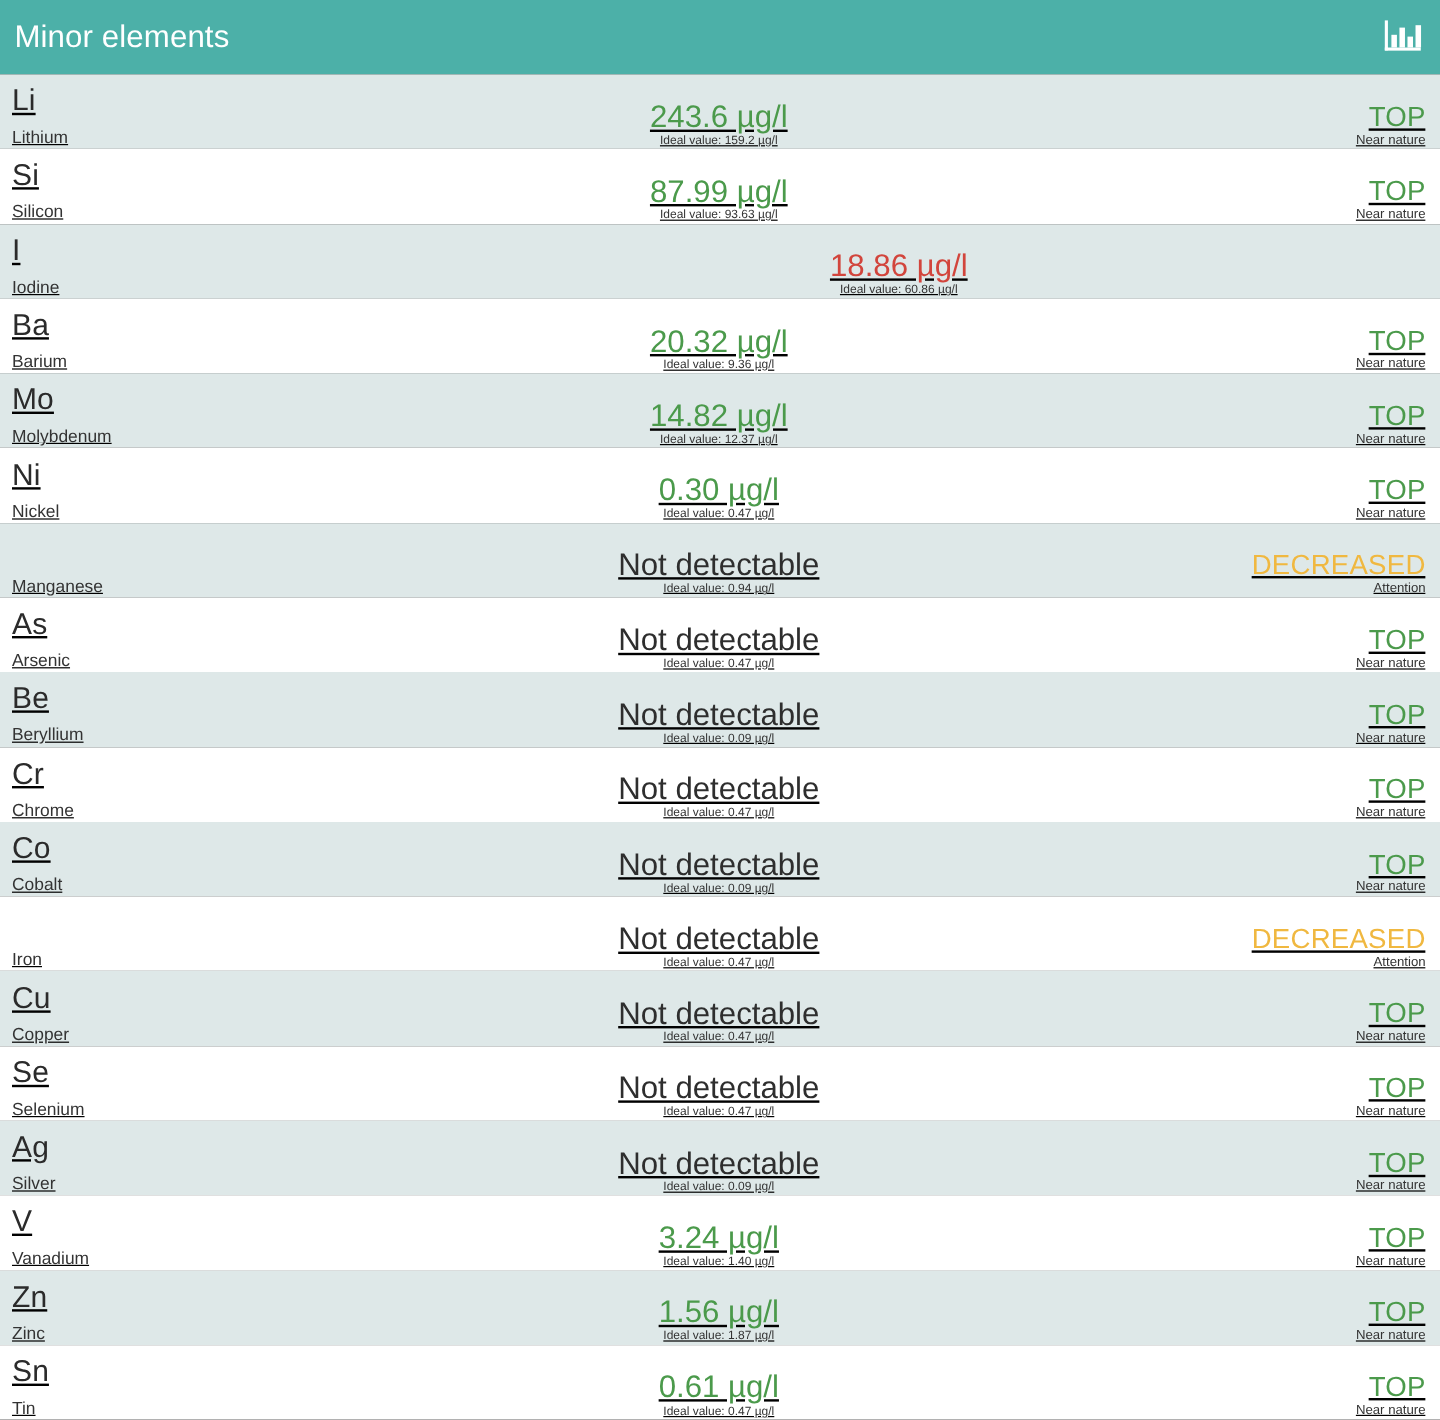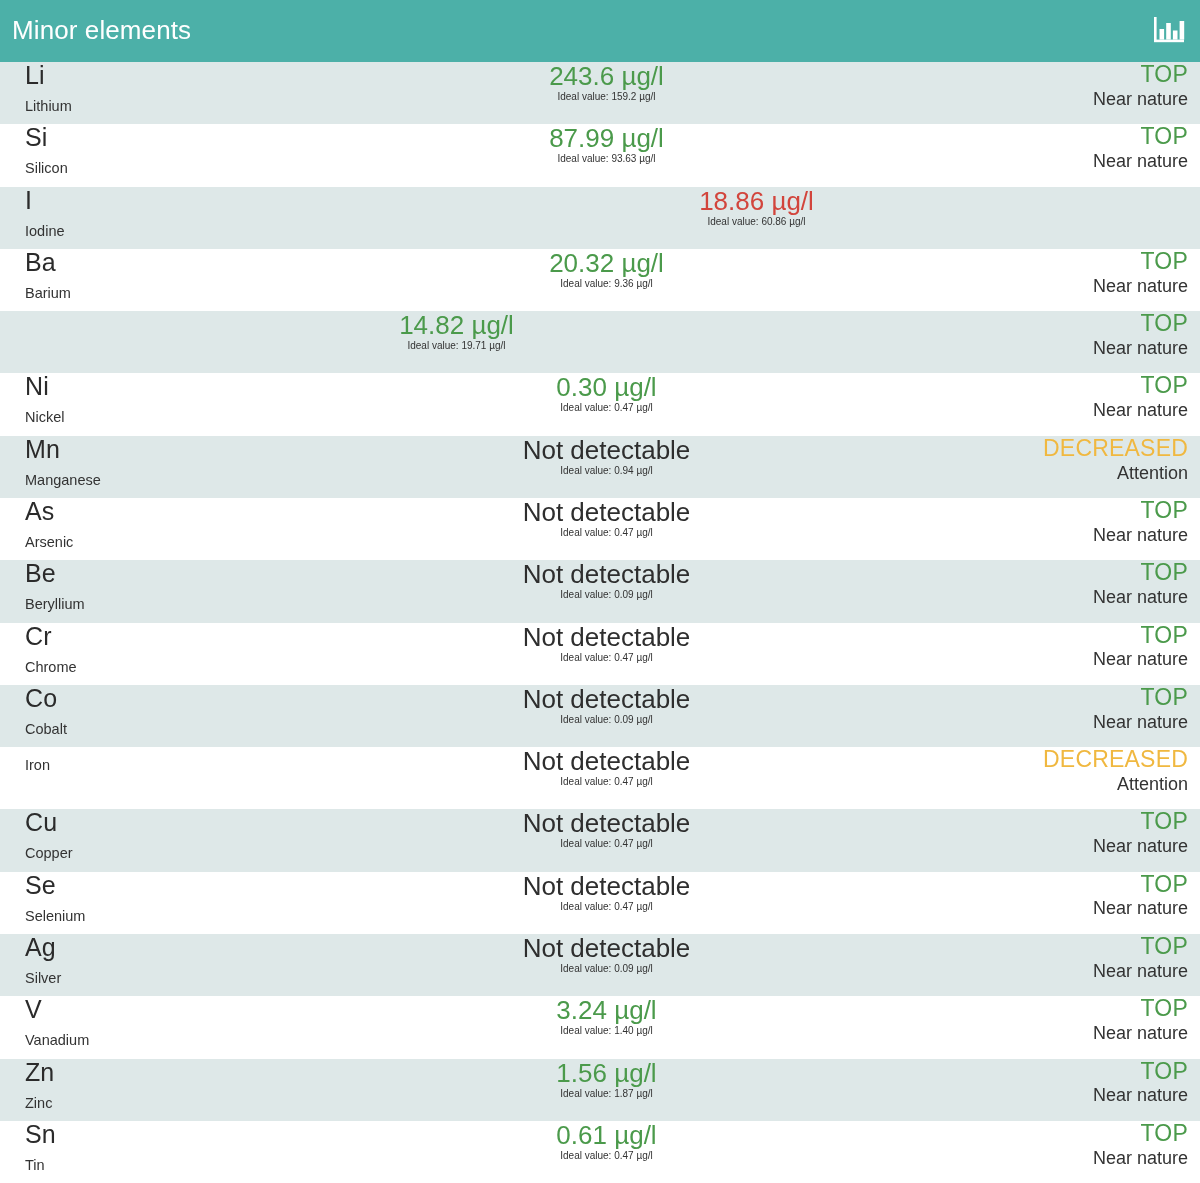--- a/index.html
+++ b/index.html
@@ -50,25 +50,26 @@
   
   .rows {
     flex: 1 1 auto;
     display: flex;
     flex-direction: column;
   }
 
   .row {
     flex: 1 1 0;
     display: flex;
-    align-items: flex-start;
+    align-items: flex-end;
     background: #ffffff;
-    padding: 0 12px 0 25px;
+    padding: 0 12px 0 10px;
     min-height: 0;
     position: relative;
+    text-decoration: underline;
   }
   .row.alt { background: #dee8e8; }
 
   
   .cell-element {
     flex: 0 0 300px;
     display: flex;
     flex-direction: column;
     justify-content: center;
     overflow: hidden;
@@ -127,21 +128,21 @@
     font-size: 23px;
     font-weight: 400;
     line-height: 1.08;
     letter-spacing: 0.2px;
     white-space: nowrap;
   }
   .status-main.top       { color: #4b9a4b; }
   .status-main.critical  { color: #d2453c; }
   .status-main.attention { color: #f0b840; }
   .status-sub {
-    font-size: 18px;
+    font-size: 11px;
     color: #333333;
     line-height: 1.25;
     margin-top: 1px;
     white-space: nowrap;
   }
 </style>
 </head>
 <body>
 
 <div class="panel">
@@ -207,23 +208,27 @@
         <div class="cell-value">
           <span class="val-main good">20.32 µg/l</span>
           <span class="val-ideal">Ideal value: 9.36 µg/l</span>
         </div>
         <div class="cell-status">
           <span class="status-main top">TOP</span>
           <span class="status-sub">Near nature</span>
         </div>
       </div>
       <div class="row alt">
+        <div class="cell-element">
+          <span class="el-symbol">Mo</span>
+          <span class="el-name">Molybdenum</span>
+        </div>
         <div class="cell-value">
           <span class="val-main good">14.82 µg/l</span>
-          <span class="val-ideal">Ideal value: 19.71 µg/l</span>
+          <span class="val-ideal">Ideal value: 12.37 µg/l</span>
         </div>
         <div class="cell-status">
           <span class="status-main top">TOP</span>
           <span class="status-sub">Near nature</span>
         </div>
       </div>
       <div class="row">
         <div class="cell-element">
           <span class="el-symbol">Ni</span>
           <span class="el-name">Nickel</span>
@@ -232,21 +237,20 @@
           <span class="val-main good">0.30 µg/l</span>
           <span class="val-ideal">Ideal value: 0.47 µg/l</span>
         </div>
         <div class="cell-status">
           <span class="status-main top">TOP</span>
           <span class="status-sub">Near nature</span>
         </div>
       </div>
       <div class="row alt">
         <div class="cell-element">
-          <span class="el-symbol">Mn</span>
           <span class="el-name">Manganese</span>
         </div>
         <div class="cell-value">
           <span class="val-main none">Not detectable</span>
           <span class="val-ideal">Ideal value: 0.94 µg/l</span>
         </div>
         <div class="cell-status">
           <span class="status-main attention">DECREASED</span>
           <span class="status-sub">Attention</span>
         </div>

